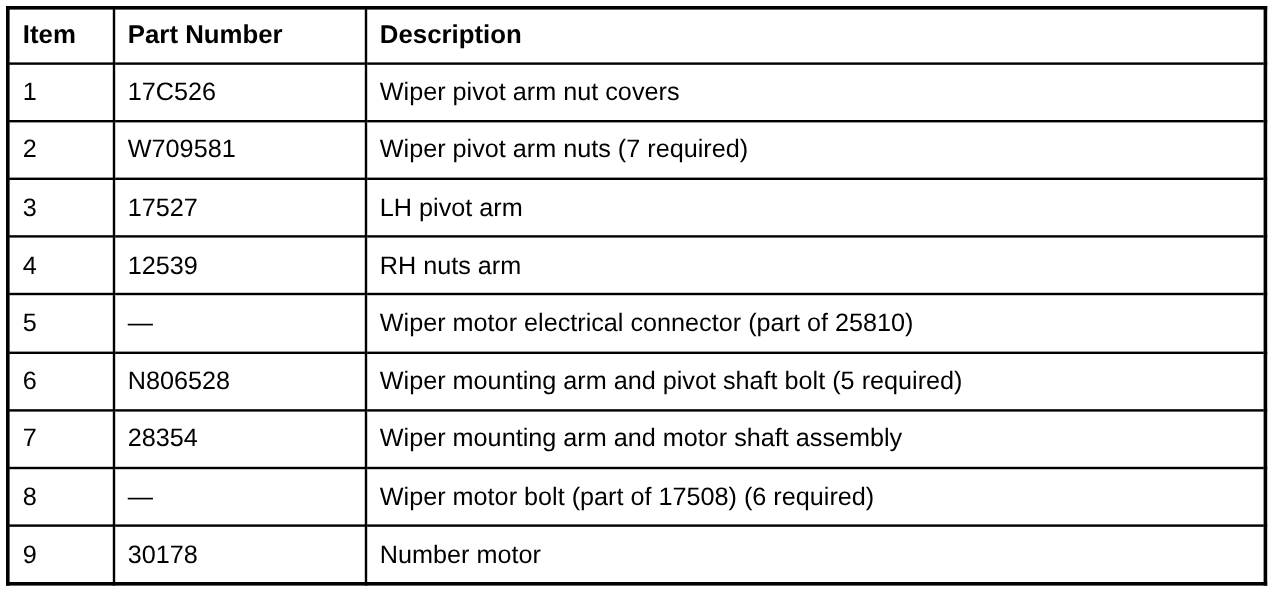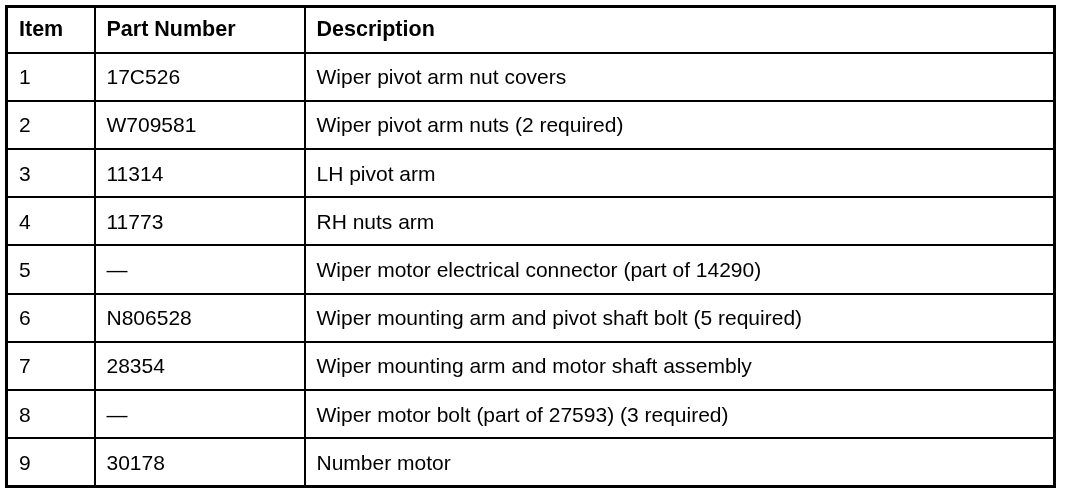--- a/index.html
+++ b/index.html
@@ -97,51 +97,51 @@
     </thead>
     <tbody>
       <tr>
         <td>1</td>
         <td>17C526</td>
         <td>Wiper pivot arm nut covers</td>
       </tr>
       <tr>
         <td>2</td>
         <td>W709581</td>
-        <td>Wiper pivot arm nuts (2 required)</td>
+        <td>Wiper pivot arm nuts (7 required)</td>
       </tr>
       <tr>
         <td>3</td>
-        <td>11314</td>
+        <td>17527</td>
         <td>LH pivot arm</td>
       </tr>
       <tr>
         <td>4</td>
-        <td>11773</td>
+        <td>12539</td>
         <td>RH nuts arm</td>
       </tr>
       <tr>
         <td>5</td>
         <td class="cell-dash">—</td>
-        <td>Wiper motor electrical connector (part of 14290)</td>
+        <td>Wiper motor electrical connector (part of 25810)</td>
       </tr>
       <tr>
         <td>6</td>
         <td>N806528</td>
         <td>Wiper mounting arm and pivot shaft bolt (5 required)</td>
       </tr>
       <tr>
         <td>7</td>
         <td>28354</td>
         <td>Wiper mounting arm and motor shaft assembly</td>
       </tr>
       <tr>
         <td>8</td>
         <td class="cell-dash">—</td>
-        <td>Wiper motor bolt (part of 27593) (3 required)</td>
+        <td>Wiper motor bolt (part of 17508) (6 required)</td>
       </tr>
       <tr>
         <td>9</td>
         <td>30178</td>
         <td>Number motor</td>
       </tr>
     </tbody>
   </table>
 </div>
 

